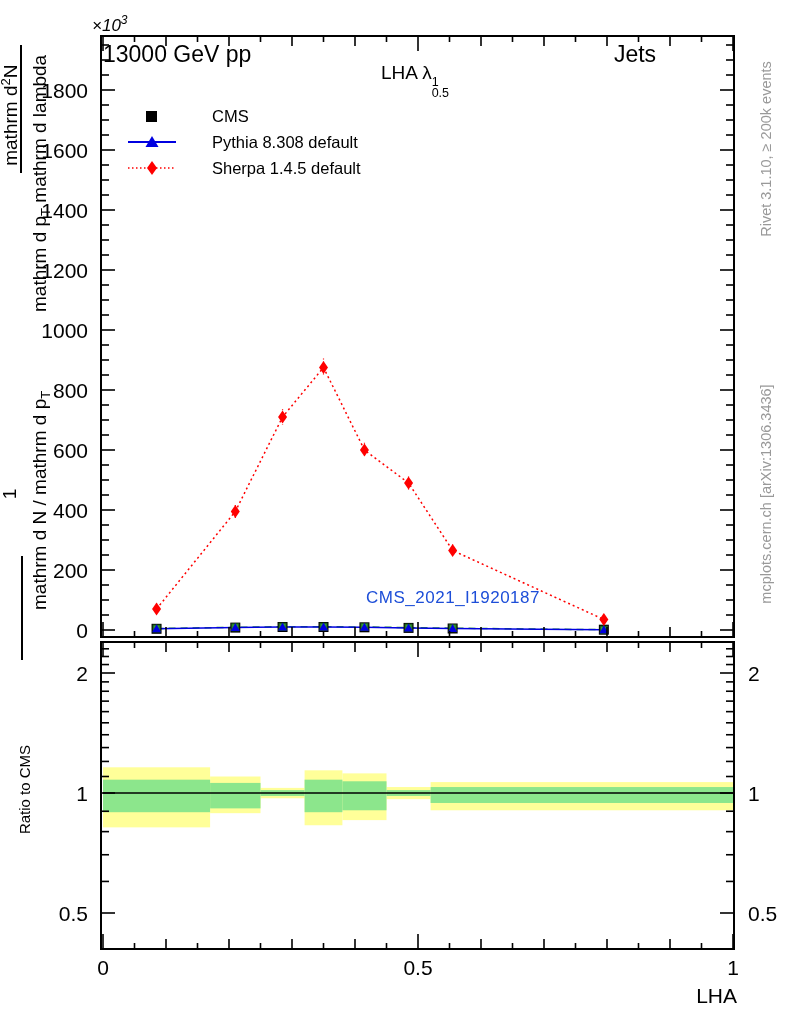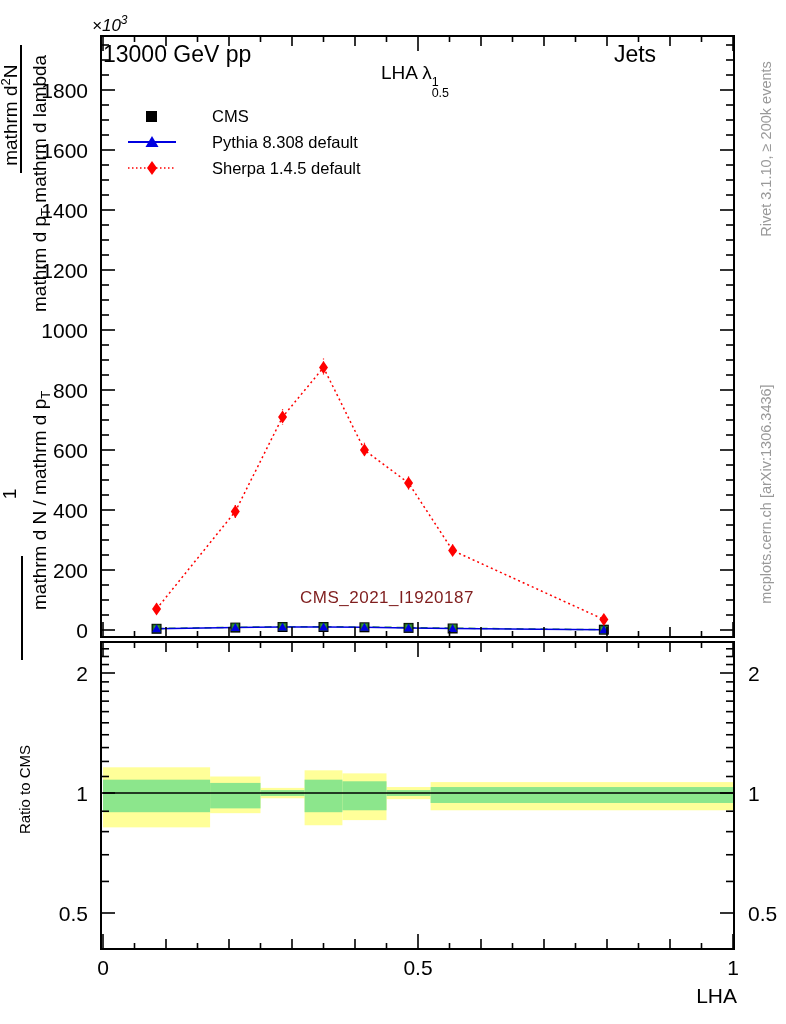--- a/index.html
+++ b/index.html
@@ -13,21 +13,21 @@
   .mult sup{font-size:12px;}
   .ttl{font-size:19px;text-align:center;}
   .ss{display:inline-flex;flex-direction:column;vertical-align:-7px;
       font-size:12.5px;line-height:11px;text-align:left;}
   .legend-row{display:flex;height:26px;gap:24px;}
   .legend-row .lbl{font-size:16.5px;margin-left:12px;}
   .ylab{font-size:19px;}
   .ylab sup,.ylab sub{font-size:13px;}
   .bar{position:absolute;width:2px;background:#000;}
   .graytxt{color:#999;font-size:14.5px;}
-  .wm{color:#7f1d1d;font-size:17px;text-align:left;letter-spacing:0.5px;}
+  .wm{color:#1d4ed8;font-size:17px;text-align:right;letter-spacing:0.5px;}
   .ratlab{font-size:15px;}
   .xlab{font-size:21px;text-align:right;}
   svg text{font-family:"Liberation Sans",sans-serif;fill:#000;}
 </style>
 </head>
 <body>
 
 <div id="page">
 
   <div class="abs wm" style="left:300px;top:588px;width:240px;">CMS_2021_I1920187</div>

